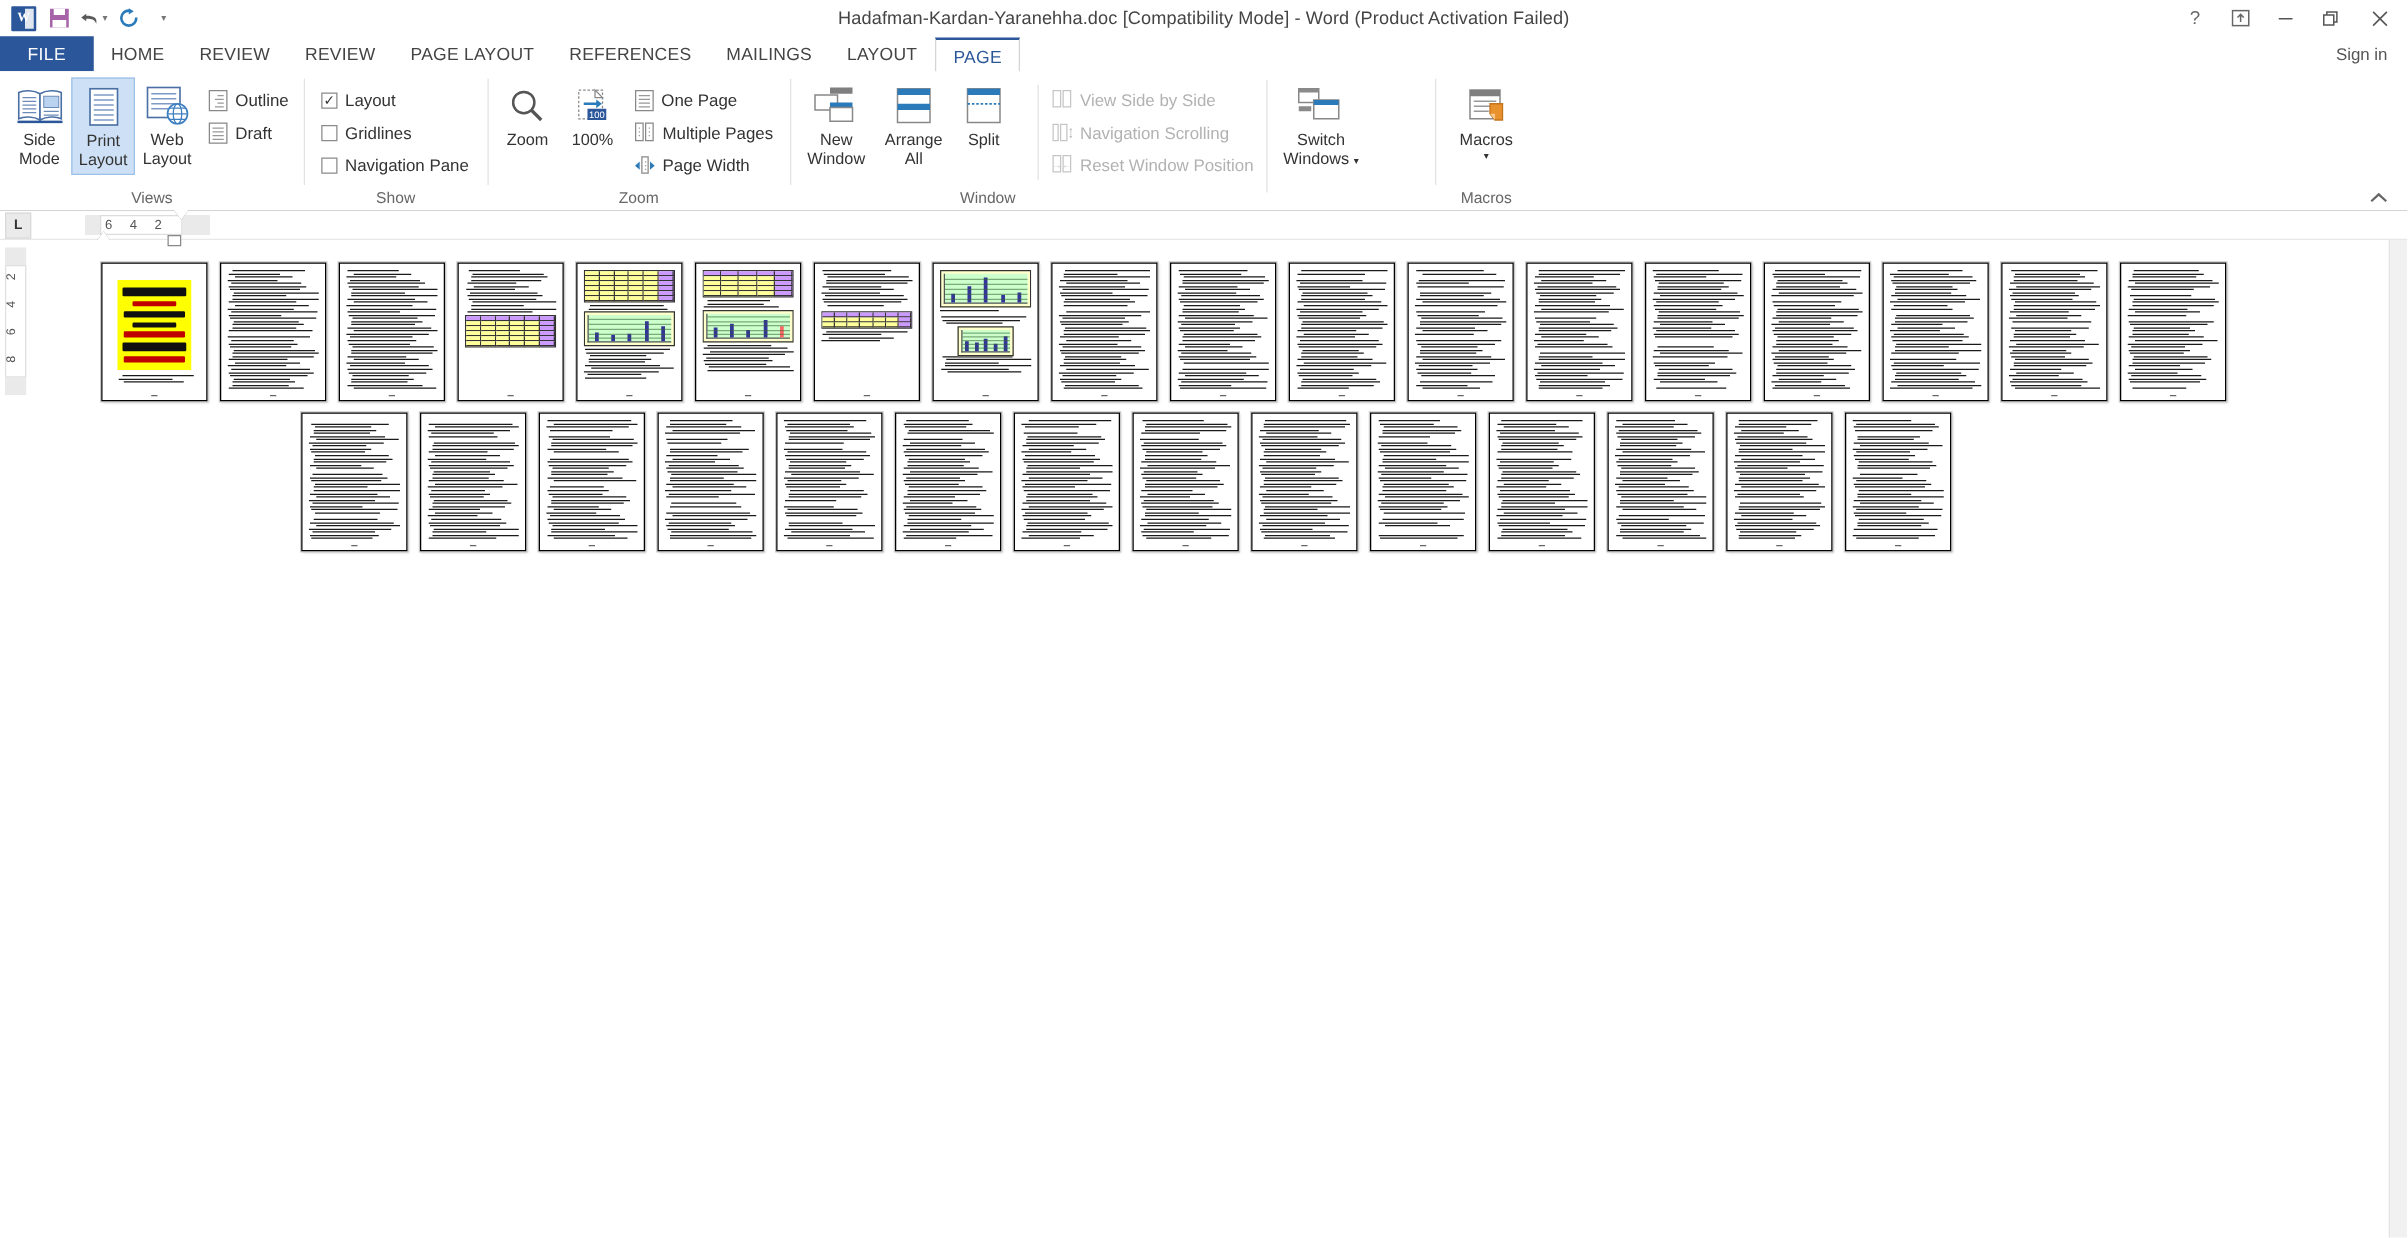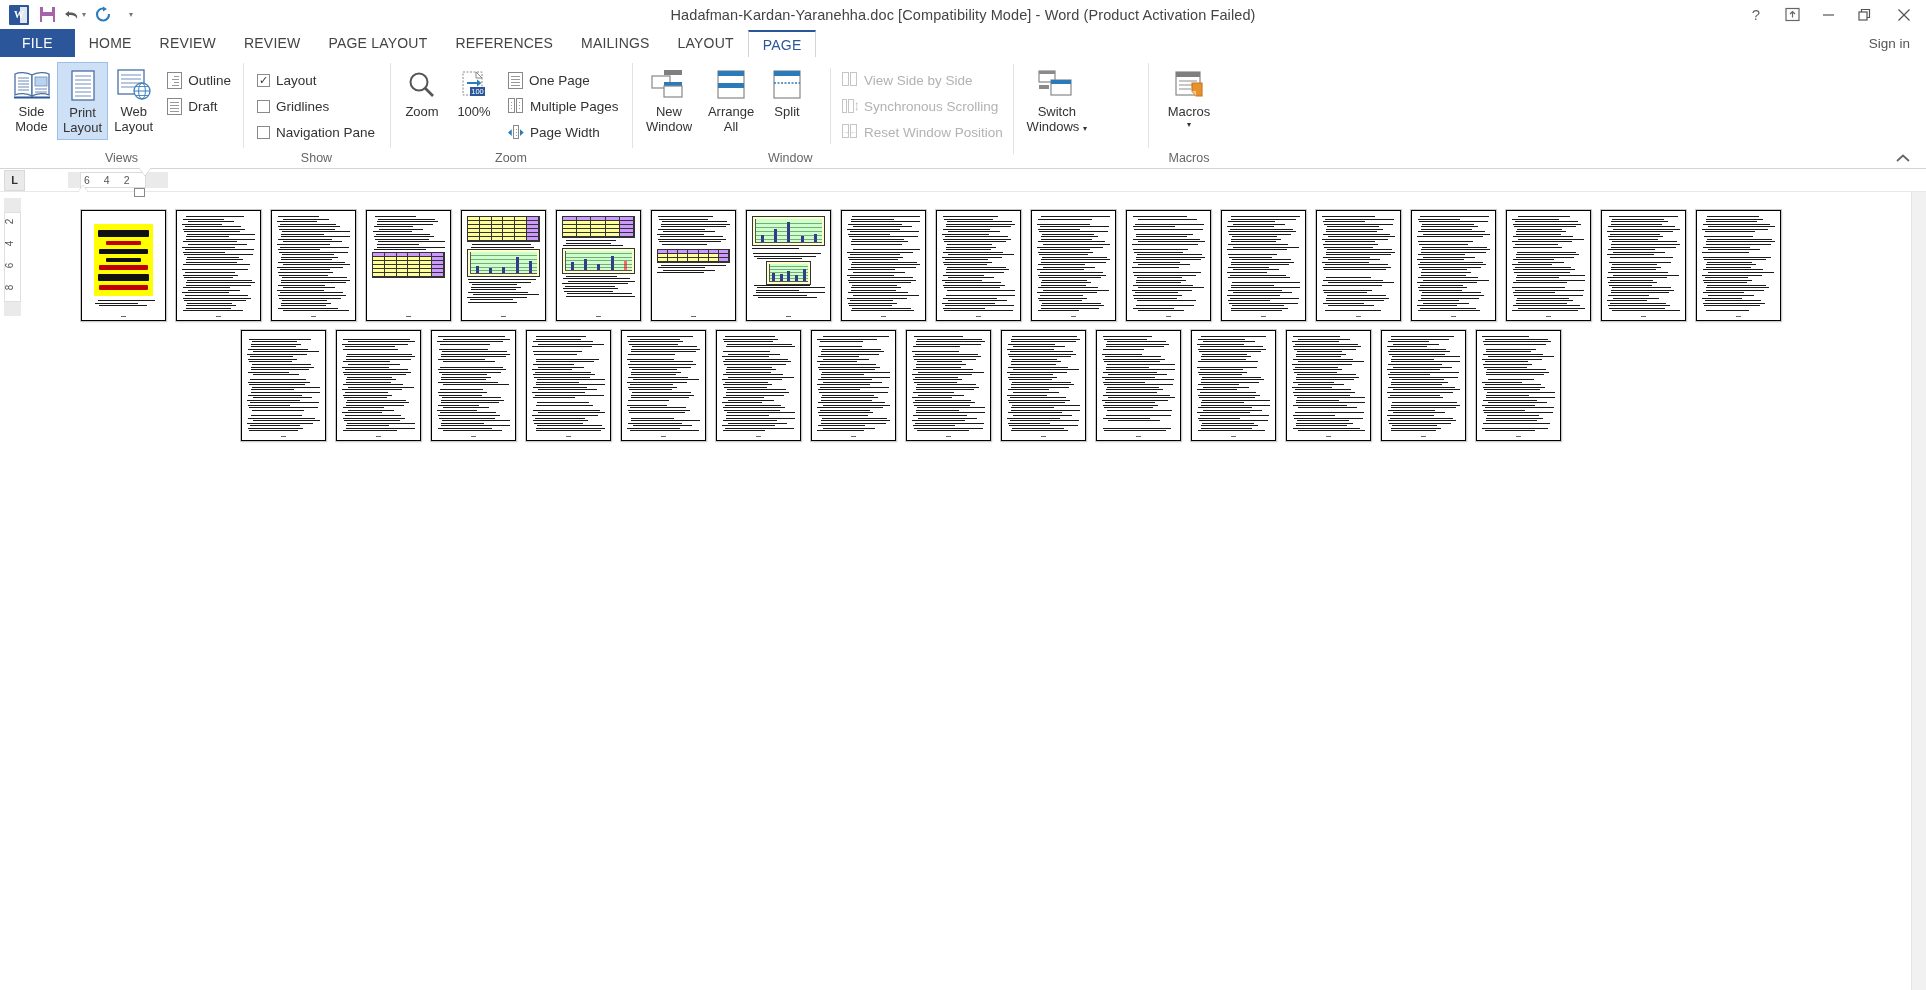--- a/index.html
+++ b/index.html
@@ -591,21 +591,21 @@
         </div>
         <div class="smallbtn disabled" style="padding-left:10px">
           <span class="mini" style="display:inline-flex;gap:1px;align-items:center">
             <span style="width:7px;height:14px;border:1px solid #c5c5c5"></span>
               <span style="width:7px;height:14px;border:1px solid #c5c5c5"></span>
             <svg width="5" height="13" viewBox="0 0 5 13">
                 <path d="M2.5 0 L4.5 3 L0.5 3 Z M2.5 13 L4.5 10 L0.5 10 Z" fill="#c5c5c5"></path>
                 <line x1="2.5" y1="3" x2="2.5" y2="10" stroke="#c5c5c5"></line>
               </svg>
           </span>
-          <span>Synchronous Scrolling</span>
+          <span>Navigation Scrolling</span>
         </div>
         <div class="smallbtn disabled" style="padding-left:10px">
           <span class="mini" style="display:inline-flex;gap:1px">
             <span style="width:7px;height:14px;border:1px solid #c5c5c5;color:#c5c5c5;font-size:8px;display:flex;align-items:center;justify-content:center">→</span>
             <span style="width:7px;height:14px;border:1px solid #c5c5c5;color:#c5c5c5;font-size:8px;display:flex;align-items:center;justify-content:center">←</span>
           </span>
           <span>Reset Window Position</span>
         </div>
       </div>
 

